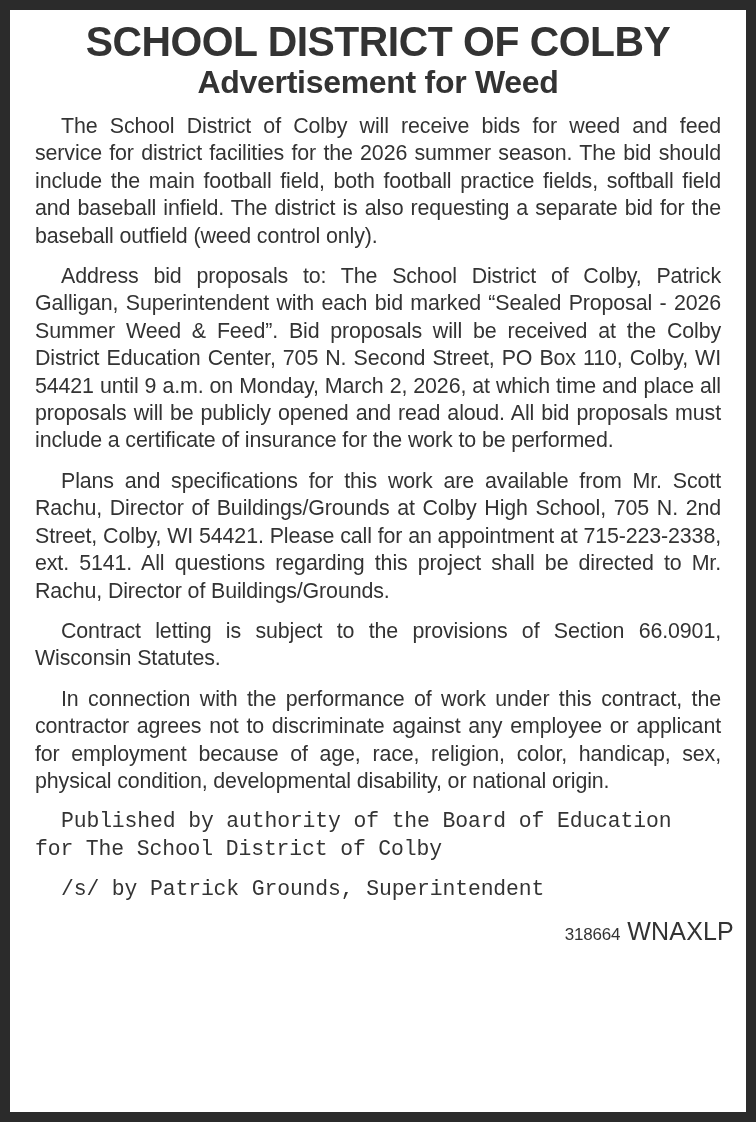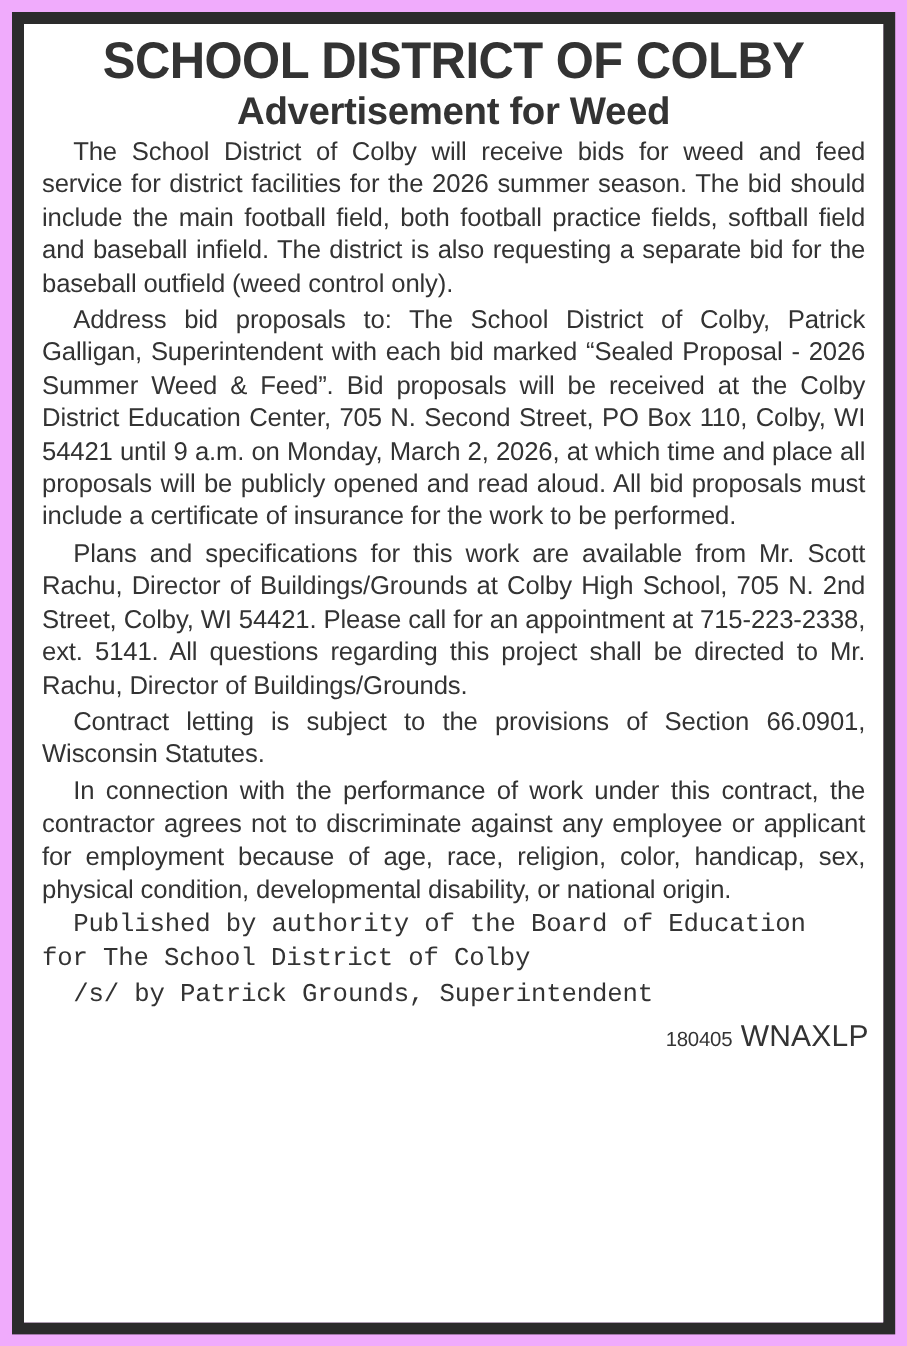--- a/index.html
+++ b/index.html
@@ -10,21 +10,20 @@
   body {
     width: 756px;
     height: 1122px;
     overflow: hidden;
     font-family: "Liberation Sans", sans-serif;
   }
   .page {
     width: 756px;
     height: 1122px;
     box-sizing: border-box;
-    padding: 10px;
     background: #f0abfc;
   }
   .ad-border {
     width: 100%;
     height: 100%;
     box-sizing: border-box;
     border: 10px solid #2b2b2b;
     background: #ffffff;
   }
   .ad-inner {
@@ -65,21 +64,21 @@
   }
   .body-block {
     color: #333333;
     font-size: 21.4px;
     line-height: 27.4px;
     text-align: justify;
     text-justify: inter-word;
     letter-spacing: -0.12px;
   }
   .body-block p {
-    margin: 3px;
+    margin: 13px;
     text-indent: 26px;
   }
   .body-block p:last-of-type {
     text-align: left;
   }
   .p-left {
     text-align: left !important;
     font-family: Liberation Mono, monospace;
   }
   .footer-row {
@@ -114,18 +113,18 @@
         <p>The School District of Colby will receive bids for weed and feed service for district facilities for the 2026 summer season. The bid should include the main football field, both football practice fields, softball field and baseball infield. The district is also requesting a separate bid for the baseball outfield (weed control only).</p>
         <p>Address bid proposals to: The School District of Colby, Patrick Galligan, Superintendent with each bid marked “Sealed Proposal - 2026 Summer Weed &amp; Feed”. Bid proposals will be received at the Colby District Education Center, 705 N. Second Street, PO Box 110, Colby, WI 54421 until 9 a.m. on Monday, March 2, 2026, at which time and place all proposals will be publicly opened and read aloud. All bid proposals must include a certificate of insurance for the work to be performed.</p>
         <p>Plans and specifications for this work are available from Mr. Scott Rachu, Director of Buildings/Grounds at Colby High School, 705 N. 2nd Street, Colby, WI 54421. Please call for an appointment at 715-223-2338, ext. 5141. All questions regarding this project shall be directed to Mr. Rachu, Director of Buildings/Grounds.</p>
         <p>Contract letting is subject to the provisions of Section 66.0901, Wisconsin Statutes.</p>
         <p>In connection with the performance of work under this contract, the contractor agrees not to discriminate against any employee or applicant for employment because of age, race, religion, color, handicap, sex, physical condition, developmental disability, or national origin.</p>
         <p class="p-left">Published by authority of the Board of Education for The School District of Colby</p>
         <p class="p-left">/s/ by Patrick Grounds, Superintendent</p>
       </div>
 
       <div class="footer-row">
-        <span class="footer-code">180405</span><span class="footer-wnaxlp">WNAXLP</span>
+        <span class="footer-code">318664</span><span class="footer-wnaxlp">WNAXLP</span>
       </div>
 
     </div>
   </div>
 </div>
 
 </body></html>

